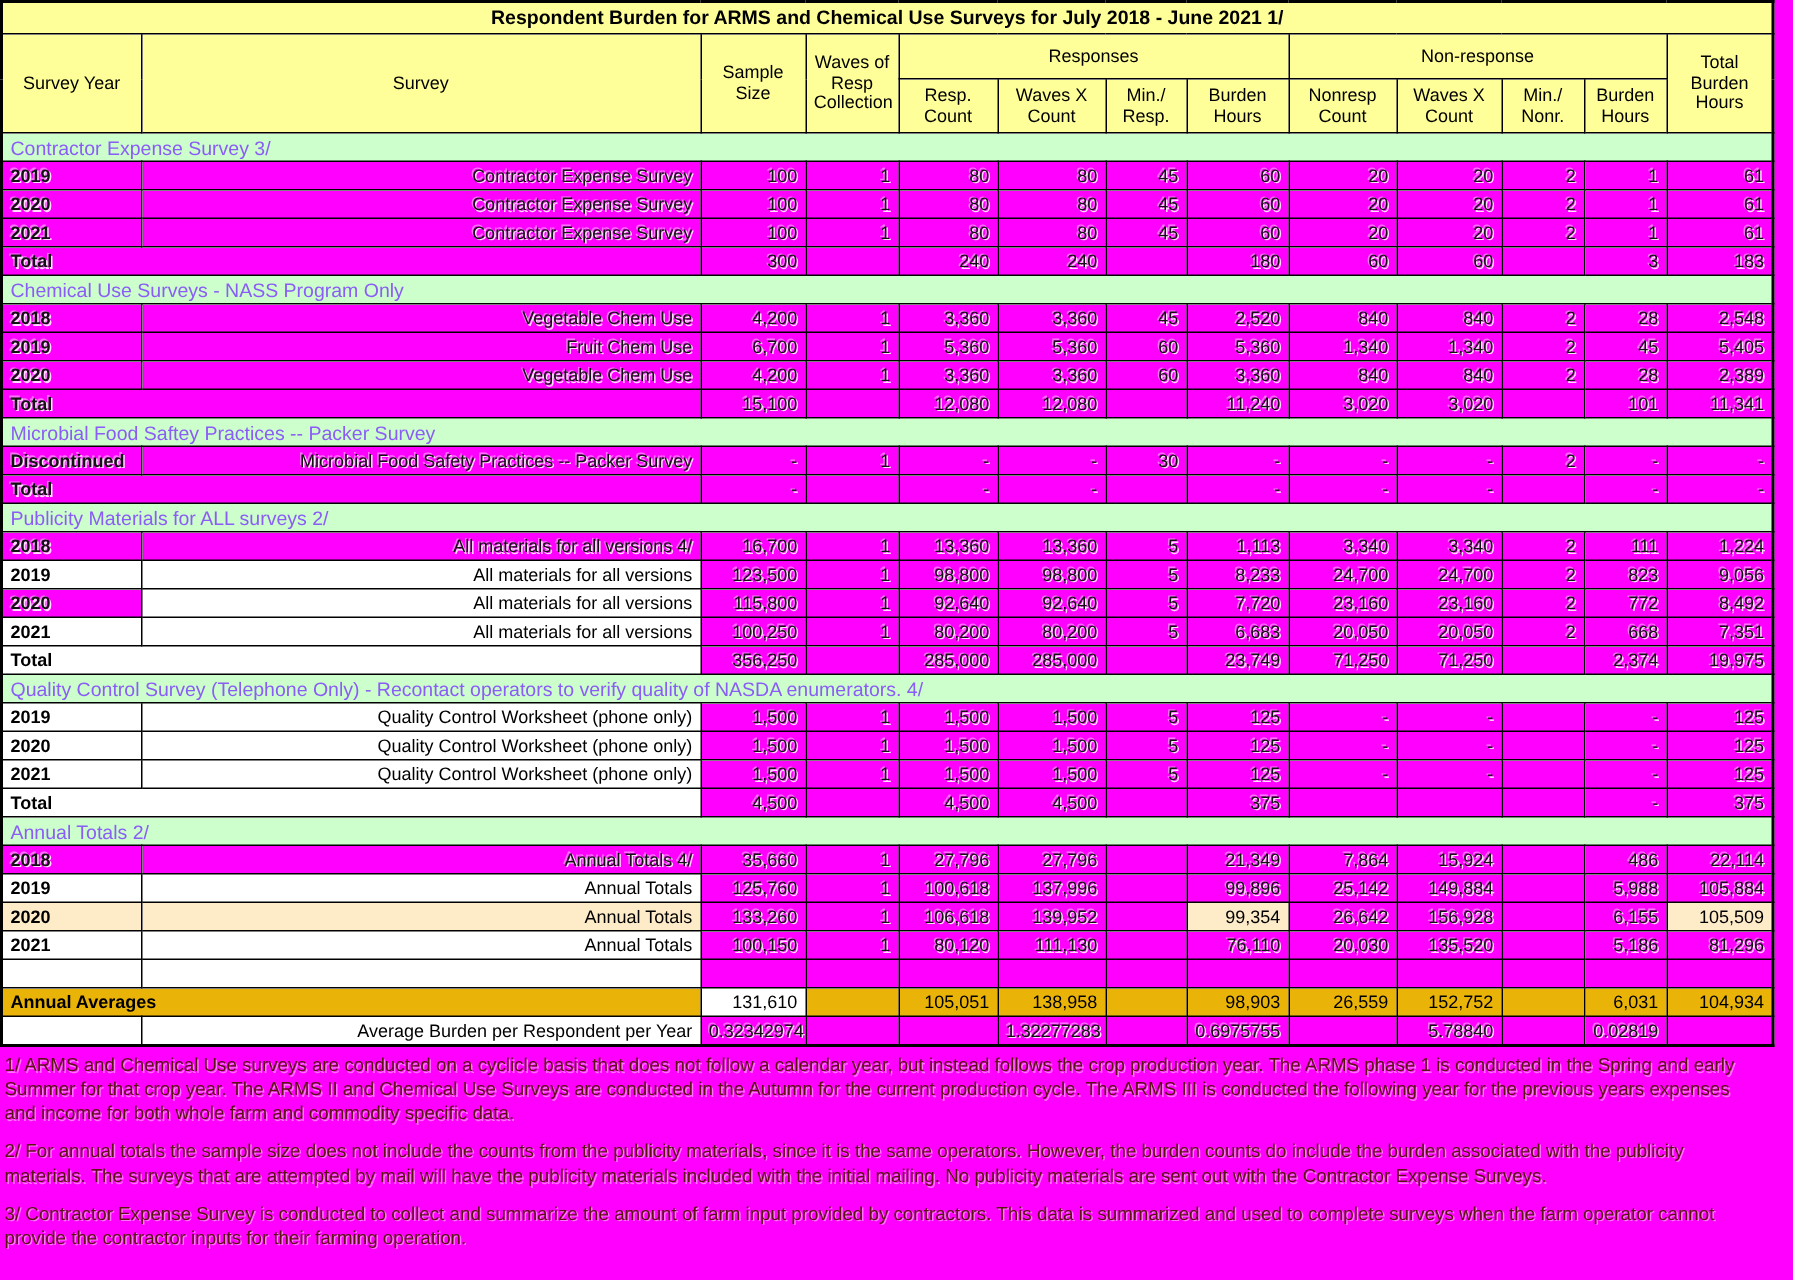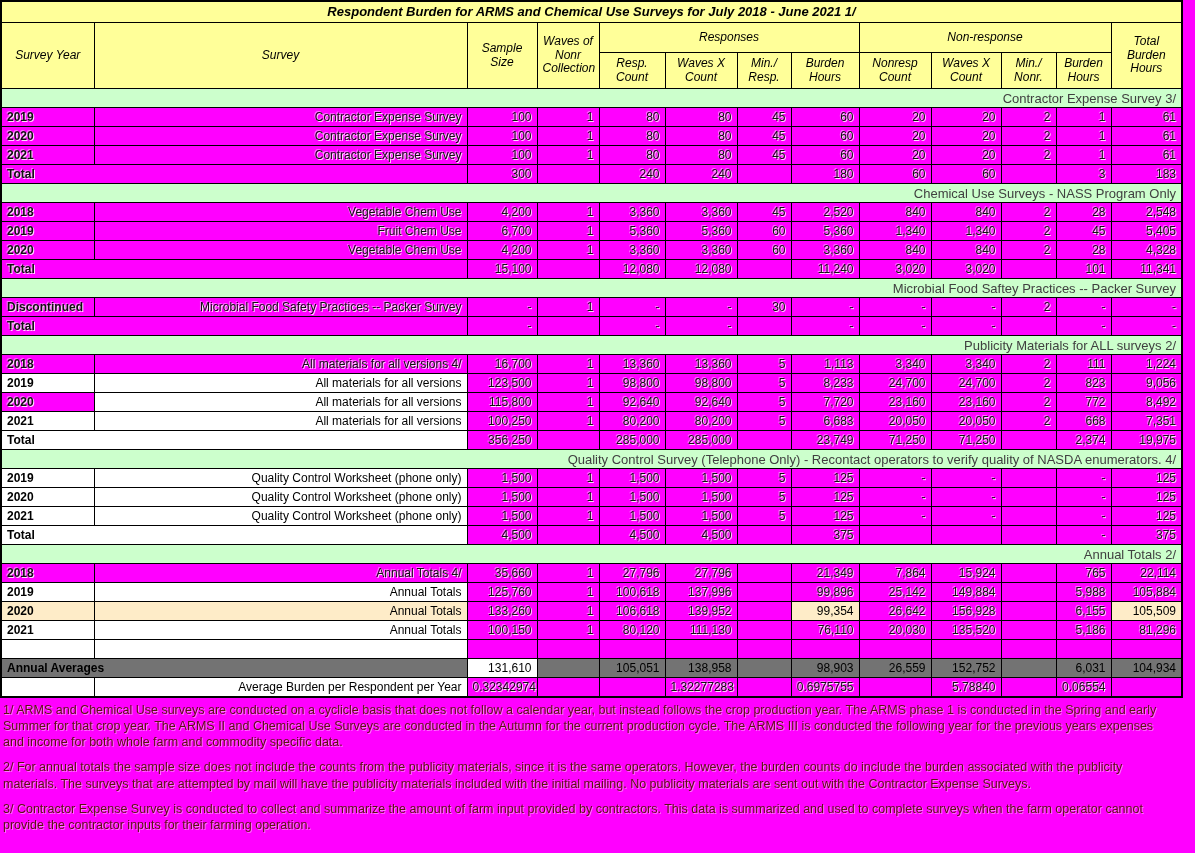--- a/index.html
+++ b/index.html
@@ -23,46 +23,45 @@
     overflow:hidden;
     white-space:nowrap;
     vertical-align:middle;
   }
   thead th{
     background:#ffff99;
     font-weight:normal;
     text-align:center;
     white-space:pre-line;
     line-height:1.15;
-    font-style:italic;
   }
   th.title-cell{
     font-weight:bold;
     font-size:13px;
     height:20px;
     white-space:nowrap;
   }
   tr.hdr-group{height:30px;}
   tr.hdr-sub{height:36px;}
   tbody tr{height:19px;}
   tr.section-row td{
     background:#ccffcc;
-    text-align:right;
+    text-align:left;
     font-size:13px;
-    color:#404040;
+    color:#8b5cf6;
     text-shadow:none;
   }
   .bg-mag{
     background:#ff00ff;
     color:#111;
     text-shadow:1px 1px 0 rgba(255,255,255,.85), -1px -1px 0 rgba(255,255,255,.45);
   }
   .bg-wht{background:#ffffff;color:#000;}
   .bg-crm{background:#feecc8;color:#000;}
-  .bg-blu{background:#737373;color:#000;}
+  .bg-blu{background:#eab308;color:#000;}
   .a-l{text-align:right;}
   .a-c{text-align:left;}
   .a-r{text-align:right;}
   .bold{font-weight:bold;}
   #footnotes{
     padding:4px 6px 0 3px;
     color:#5c1212;
     text-shadow:1px 1px 0 rgba(255,255,255,.45);
   }
   #footnotes p{
@@ -93,21 +92,21 @@
   <thead>
     <tr>
       <th class="title-cell" colspan="13">Respondent Burden for ARMS and Chemical Use Surveys for July 2018 - June 2021 1/</th>
     </tr>
     <tr class="hdr-group">
       <th rowspan="2">Survey Year</th>
       <th rowspan="2">Survey</th>
       <th rowspan="2">Sample
 Size</th>
       <th rowspan="2">Waves of
-Nonr
+Resp
 Collection</th>
       <th colspan="4">Responses</th>
       <th colspan="4">Non-response</th>
       <th rowspan="2">Total
 Burden
 Hours</th>
     </tr>
     <tr class="hdr-sub">
       <th>Resp.
 Count</th>
@@ -229,21 +228,21 @@
         <td class="bg-mag a-r">4,200</td>
         <td class="bg-mag a-r">1</td>
         <td class="bg-mag a-r">3,360</td>
         <td class="bg-mag a-r">3,360</td>
         <td class="bg-mag a-r">60</td>
         <td class="bg-mag a-r">3,360</td>
         <td class="bg-mag a-r">840</td>
         <td class="bg-mag a-r">840</td>
         <td class="bg-mag a-r">2</td>
         <td class="bg-mag a-r">28</td>
-        <td class="bg-mag a-r">4,328</td>
+        <td class="bg-mag a-r">2,389</td>
       </tr>
       <tr>
         <td class="bg-mag a-c bold" colspan="2">Total</td>
         <td class="bg-mag a-r">15,100</td>
         <td class="bg-mag a-r"></td>
         <td class="bg-mag a-r">12,080</td>
         <td class="bg-mag a-r">12,080</td>
         <td class="bg-mag a-r"></td>
         <td class="bg-mag a-r">11,240</td>
         <td class="bg-mag a-r">3,020</td>
@@ -431,21 +430,21 @@
         <td class="bg-mag a-l">Annual Totals 4/</td>
         <td class="bg-mag a-r">35,660</td>
         <td class="bg-mag a-r">1</td>
         <td class="bg-mag a-r">27,796</td>
         <td class="bg-mag a-r">27,796</td>
         <td class="bg-mag a-r"></td>
         <td class="bg-mag a-r">21,349</td>
         <td class="bg-mag a-r">7,864</td>
         <td class="bg-mag a-r">15,924</td>
         <td class="bg-mag a-r"></td>
-        <td class="bg-mag a-r">765</td>
+        <td class="bg-mag a-r">486</td>
         <td class="bg-mag a-r">22,114</td>
       </tr>
       <tr>
         <td class="bg-wht a-c bold">2019</td>
         <td class="bg-wht a-l">Annual Totals</td>
         <td class="bg-mag a-r">125,760</td>
         <td class="bg-mag a-r">1</td>
         <td class="bg-mag a-r">100,618</td>
         <td class="bg-mag a-r">137,996</td>
         <td class="bg-mag a-r"></td>
@@ -520,21 +519,21 @@
         <td class="bg-wht a-l">Average Burden per Respondent per Year</td>
         <td class="bg-mag a-r">0.32342974</td>
         <td class="bg-mag a-r"></td>
         <td class="bg-mag a-r"></td>
         <td class="bg-mag a-r">1.32277283</td>
         <td class="bg-mag a-r"></td>
         <td class="bg-mag a-r">0.6975755</td>
         <td class="bg-mag a-r"></td>
         <td class="bg-mag a-r">5.78840</td>
         <td class="bg-mag a-r"></td>
-        <td class="bg-mag a-r">0.06554</td>
+        <td class="bg-mag a-r">0.02819</td>
         <td class="bg-mag a-r"></td>
       </tr>
     </tbody>
 </table>
 
 <div id="footnotes">
   <p>1/ ARMS and Chemical Use surveys are conducted on a cyclicle basis that does not follow a calendar year, but instead follows the crop production year.  The ARMS phase 1 is conducted in the Spring and early Summer for that crop year.  The ARMS II and Chemical Use Surveys are conducted in the Autumn for the current production cycle. The ARMS III is conducted the following year for the previous years expenses and income for  both whole farm and commodity specific data.</p>
   <p>2/ For annual totals the sample size does not include the counts from the publicity materials, since it is the same operators.  However, the burden counts do include the burden associated with the publicity materials. The surveys that are attempted by mail will have the publicity materials included with the initial mailing.  No publicity materials are sent out with the Contractor Expense Surveys.</p>
   <p>3/ Contractor Expense Survey is conducted to collect and summarize the amount of farm input provided by contractors.  This data is summarized and used to complete surveys when the farm operator cannot provide the contractor inputs for their farming operation.</p>
 </div>

